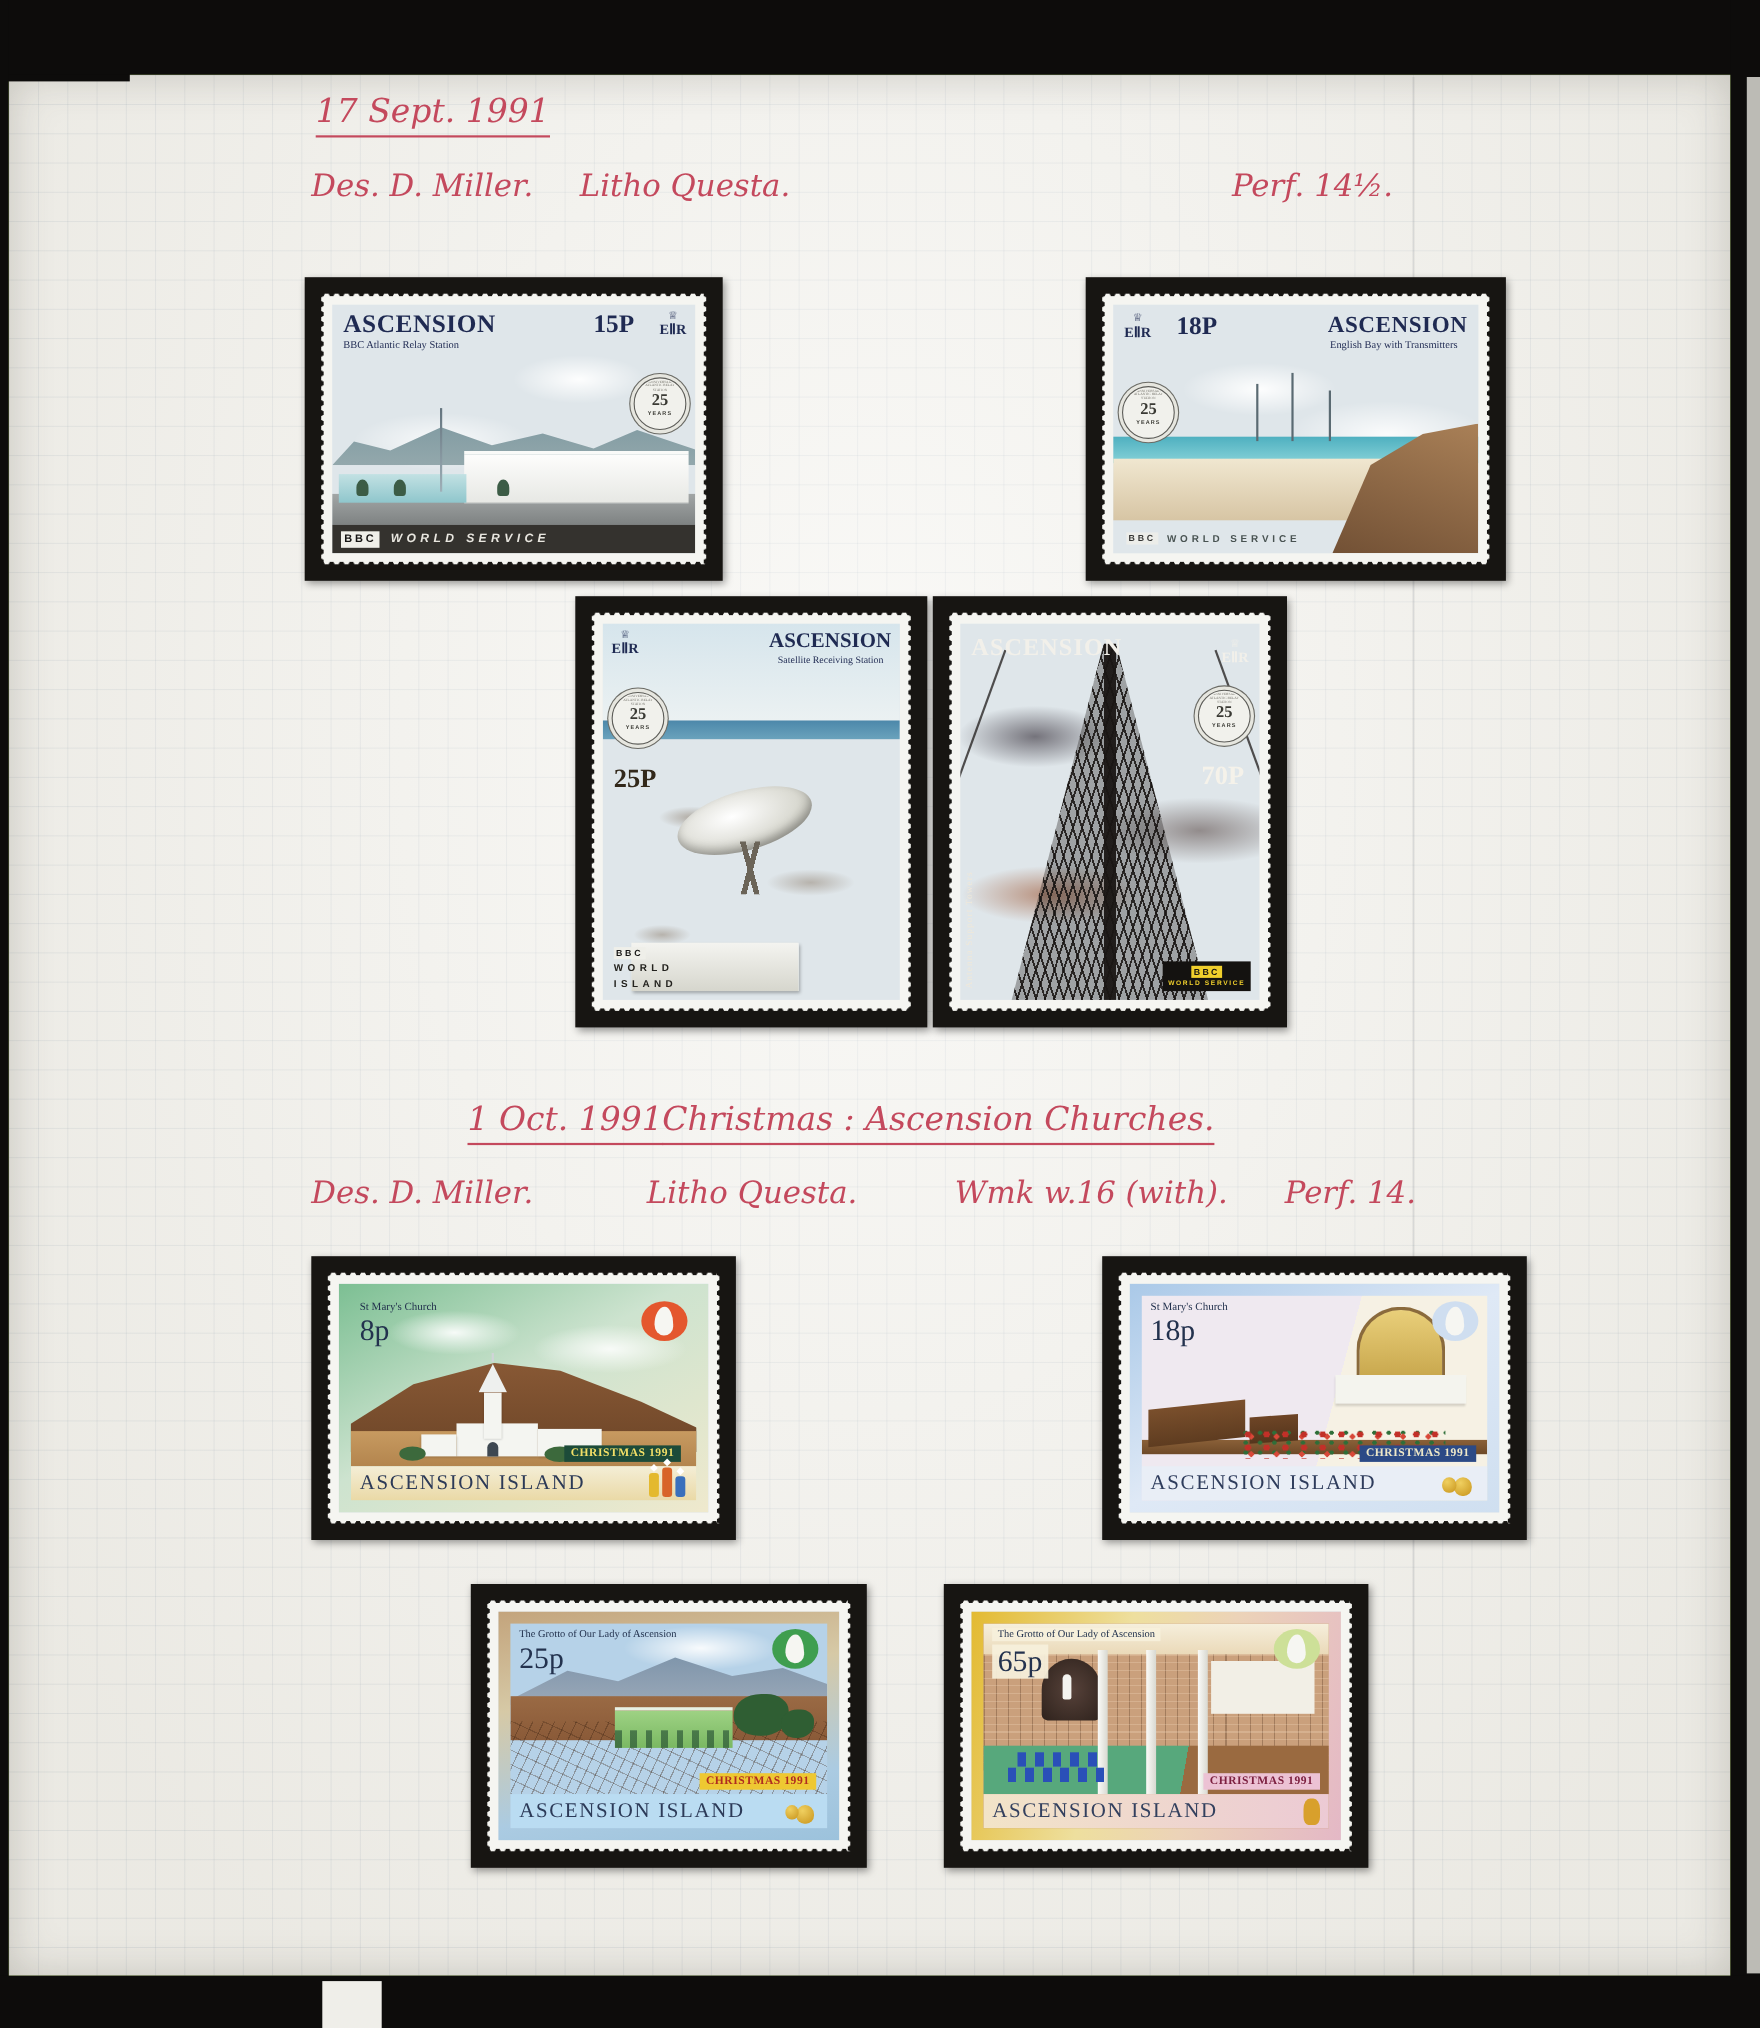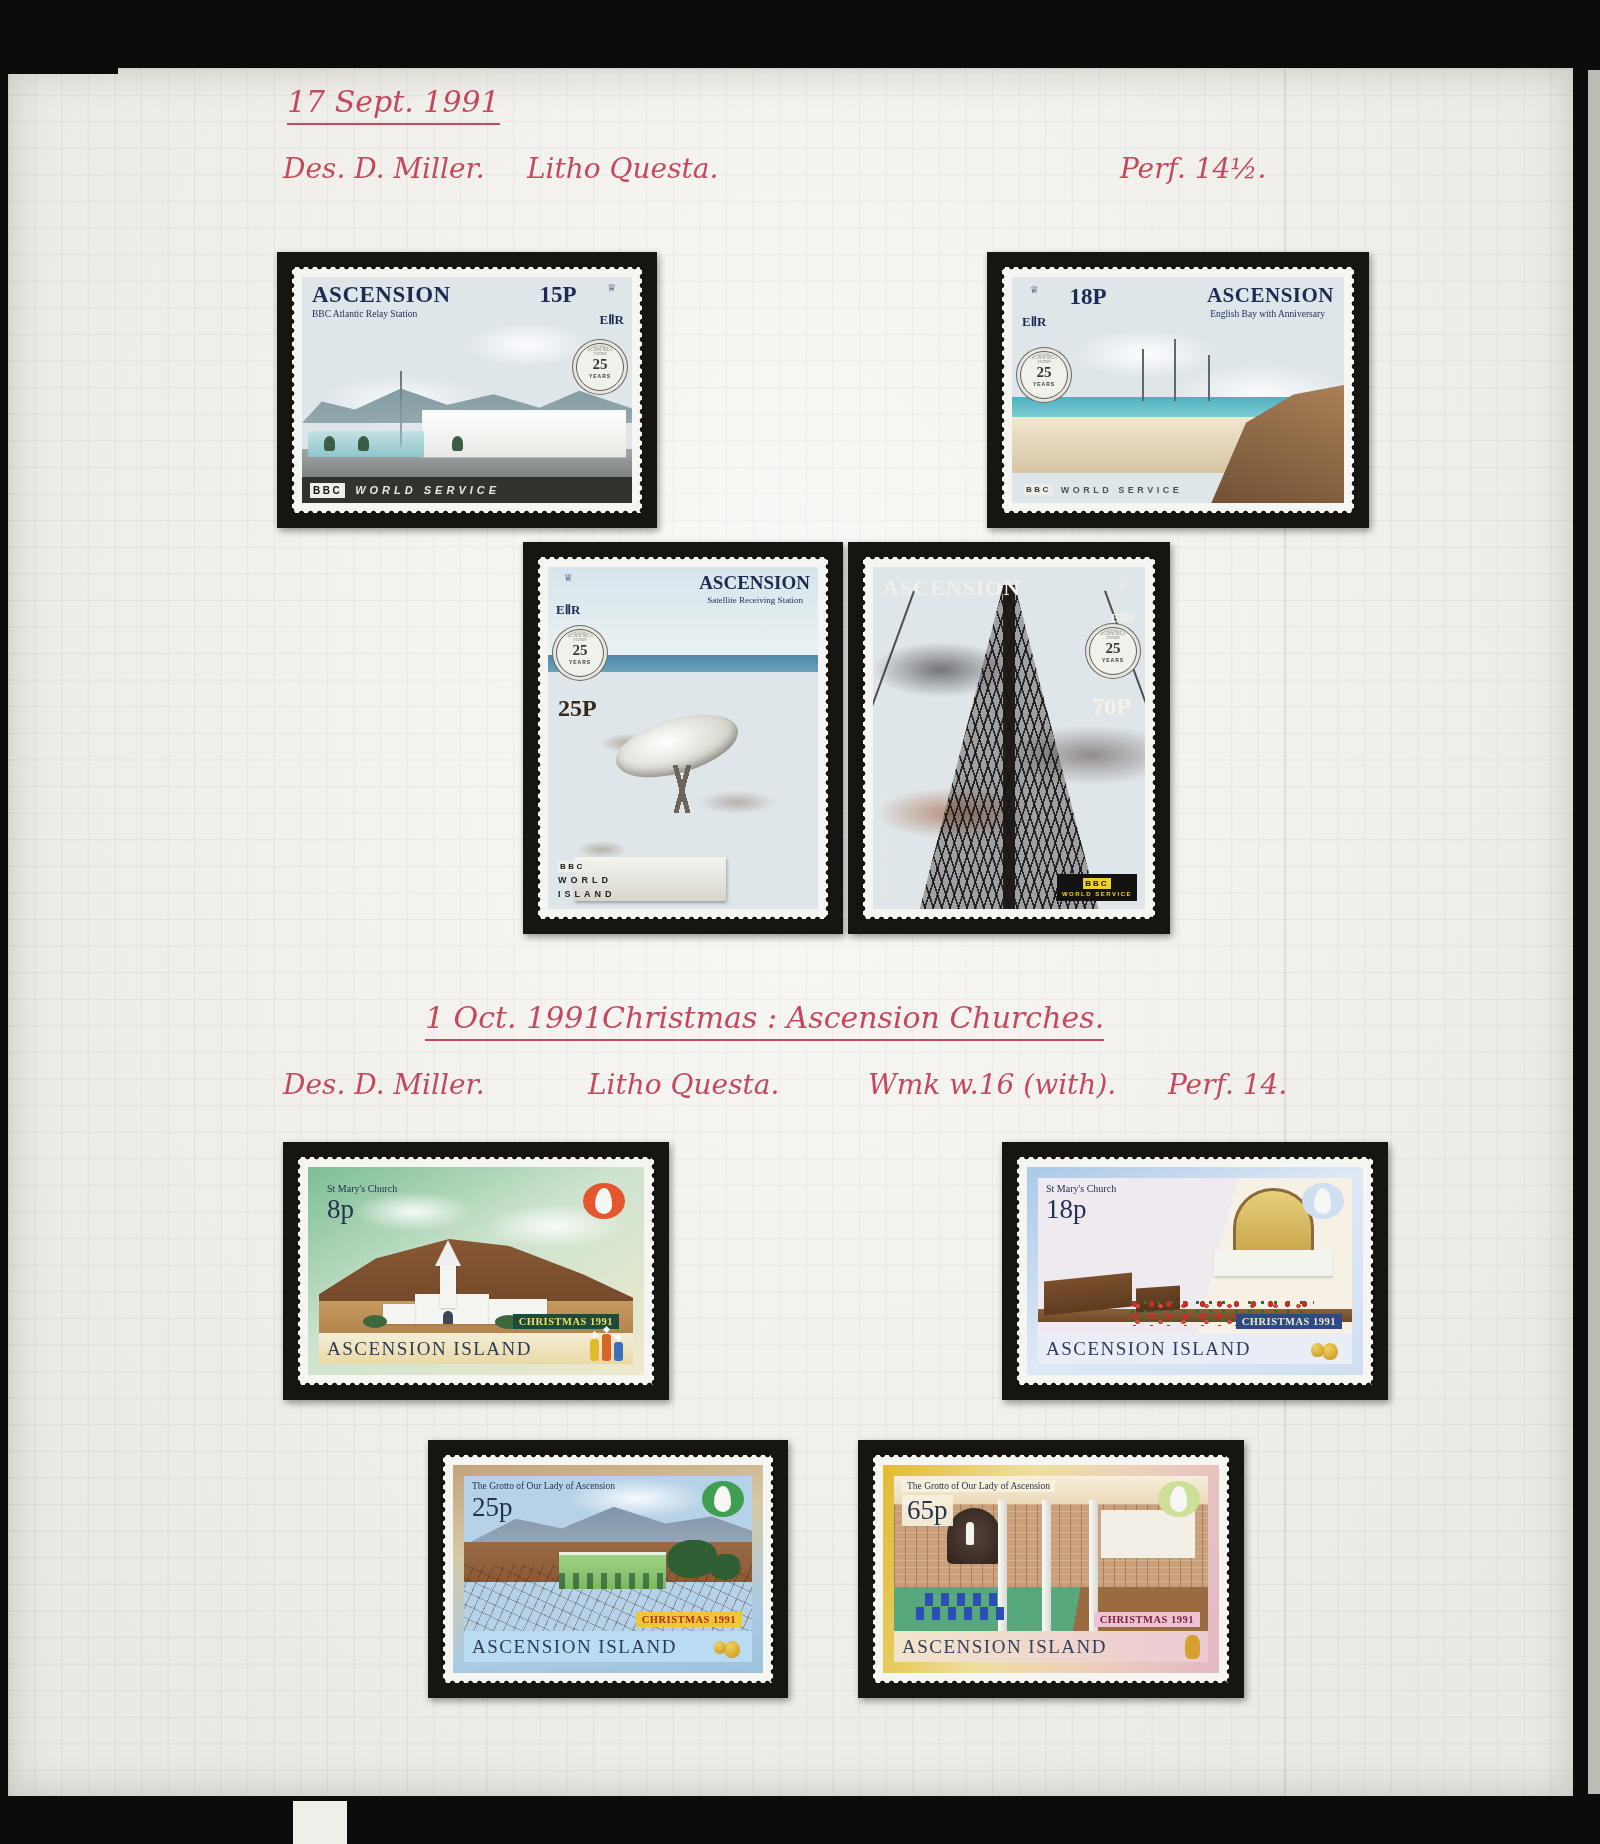--- a/index.html
+++ b/index.html
@@ -31,21 +31,21 @@
   .perf.t{left:-4px;right:-4px;top:-4px;height:8px;background-image:radial-gradient(circle,#171512 2.3px,transparent 2.6px);background-size:9px 8px;background-repeat:repeat-x;}
   .perf.b{left:-4px;right:-4px;bottom:-4px;height:8px;background-image:radial-gradient(circle,#171512 2.3px,transparent 2.6px);background-size:9px 8px;background-repeat:repeat-x;}
   .perf.l{top:-4px;bottom:-4px;left:-4px;width:8px;background-image:radial-gradient(circle,#171512 2.3px,transparent 2.6px);background-size:8px 9px;background-repeat:repeat-y;}
   .perf.r{top:-4px;bottom:-4px;right:-4px;width:8px;background-image:radial-gradient(circle,#171512 2.3px,transparent 2.6px);background-size:8px 9px;background-repeat:repeat-y;}
   .design{position:absolute;inset:10px;overflow:hidden;background:#dfe6ea;}
   .lyr{position:absolute;}
 
   
   .ciphblk{display:inline-flex;flex-direction:column;align-items:center;line-height:1;}
   .crown{font-size:10px;line-height:.9;}
-  .ciph{font:700 13px "Liberation Serif",serif;margin-top:20px;}
+  .ciph{font:700 13px "Liberation Serif",serif;}
   .medal{position:absolute;width:46px;height:46px;border-radius:50%;background:#f1f1ec;border:1px solid #5c5c58;
     box-shadow:0 0 0 3px #e6e6df,0 0 0 4px #6a6a64;display:flex;flex-direction:column;align-items:center;justify-content:center;z-index:6;}
   .mring{position:absolute;inset:1px;font-size:3.2px;line-height:3.4px;color:#77756e;text-align:center;overflow:hidden;border-radius:50%;padding:1px 5px;}
   .m25{font:700 15px "Liberation Serif",serif;color:#3a3a34;position:relative;}
   .myr{font:700 5px "Liberation Sans",sans-serif;letter-spacing:1px;color:#3a3a34;position:relative;}
   .bbcbox{background:#efefe9;color:#151413;font:700 10px "Liberation Sans",sans-serif;letter-spacing:2.5px;padding:2px 3px;}
   .navy{color:#1f2a52;}
 
   
   .d1-sky{inset:0;background:linear-gradient(#c2d8e6,#e9eef0 70%);background-image:radial-gradient(60px 22px at 68% 30%,rgba(255,255,255,.95),transparent),radial-gradient(80px 26px at 30% 55%,rgba(255,255,255,.8),transparent);}
@@ -239,21 +239,21 @@
         <div class="lyr d2-head navy">
           <div class="valrow">
             <span class="ciphblk">
                 <span class="crown">♕</span>
                 <span class="ciph">EⅡR</span>
               </span>
             <span class="val1">18P</span>
           </div>
           <div>
             <div class="cty2">ASCENSION</div>
-            <div class="cap2">English Bay with Anniversary</div>
+            <div class="cap2">English Bay with Transmitters</div>
           </div>
         </div>
         <div class="medal" style="left:8px;top:74px">
           <span class="mring">25th ANNIVERSARY OF ATLANTIC RELAY STATION</span>
           <span class="m25">25</span>
           <span class="myr">YEARS</span>
         </div>
         <div class="d2-foot">
           <span class="bbcbox" style="font-size:8px;padding:1px 2px">BBC</span>
           <span class="ws2">WORLD SERVICE</span>

